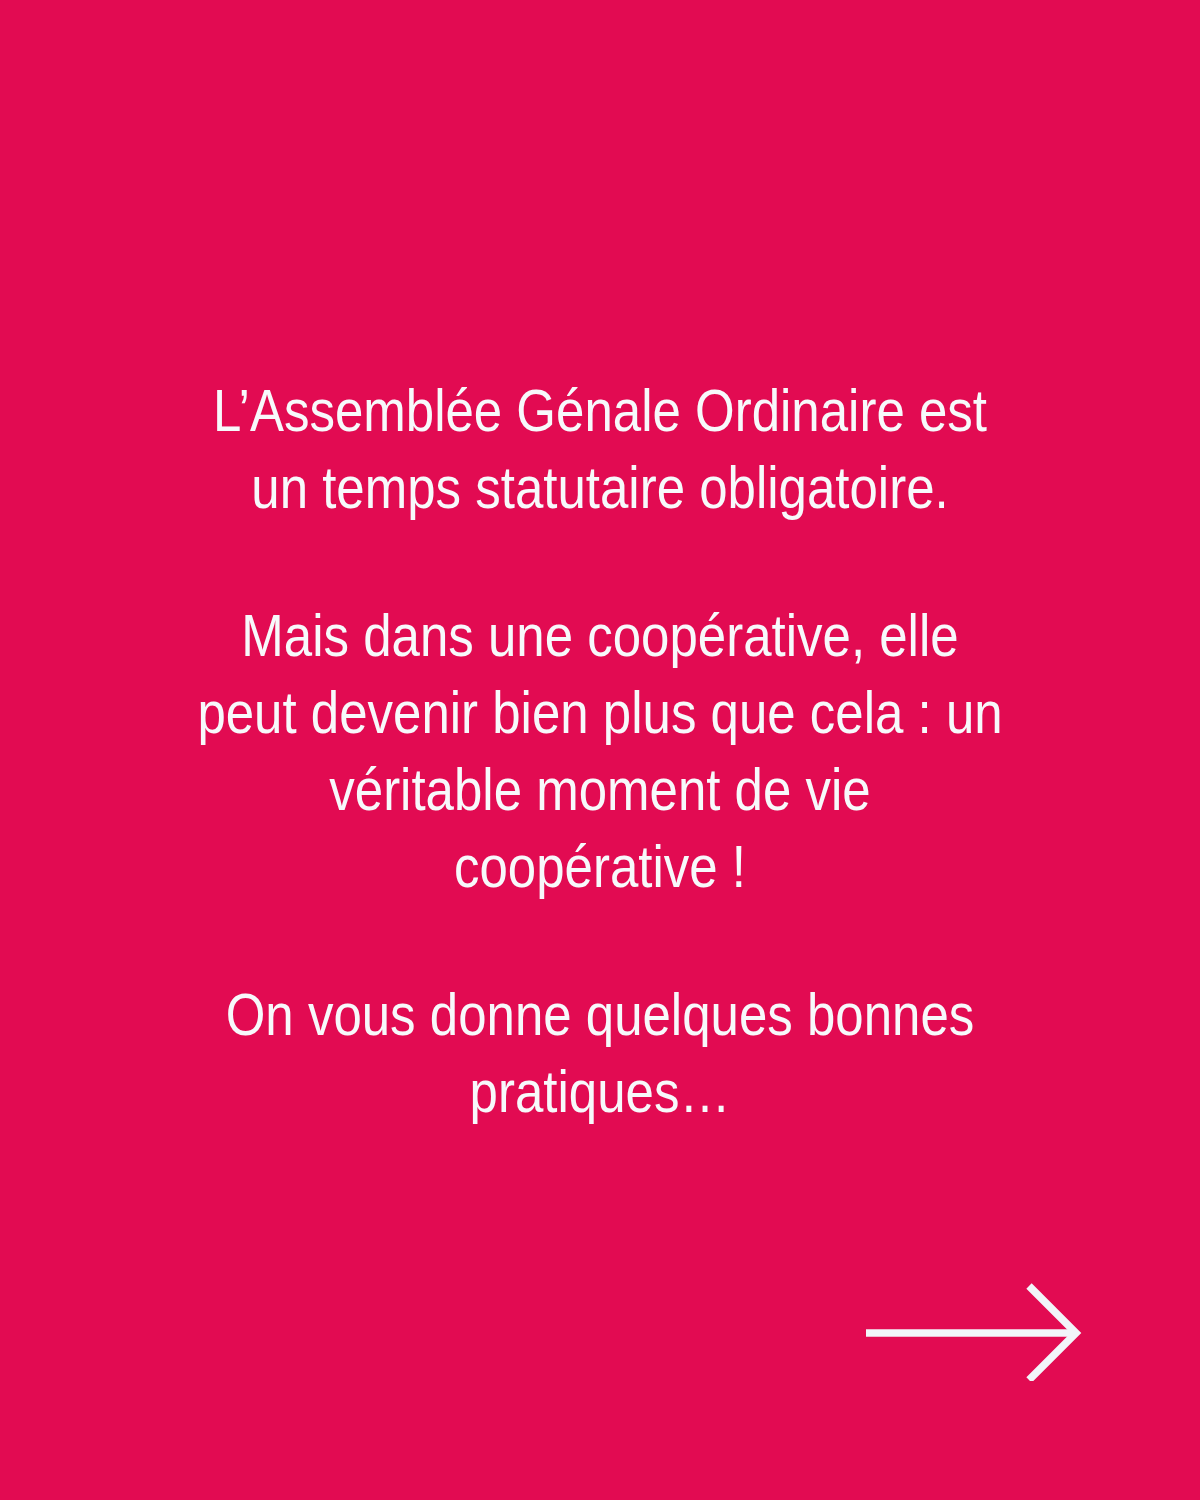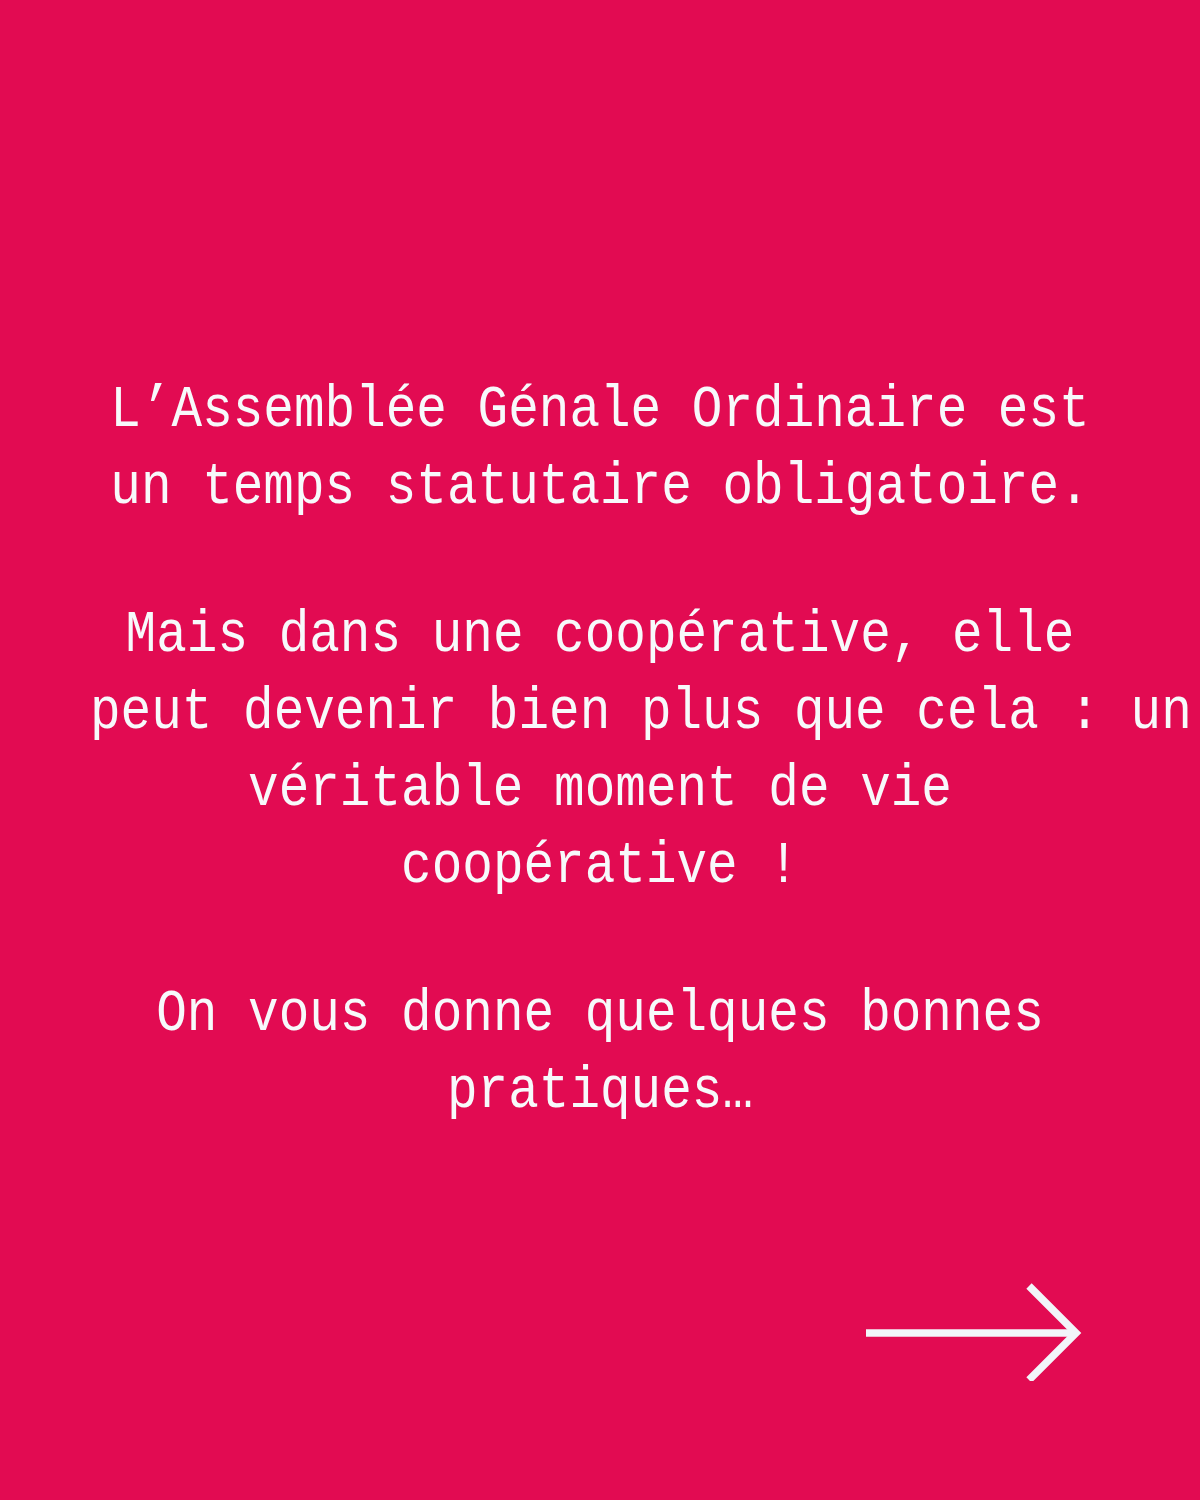--- a/index.html
+++ b/index.html
@@ -10,21 +10,21 @@
     width: 1200px;
     height: 1500px;
     overflow: hidden;
   }
   .slide {
     position: relative;
     width: 1200px;
     height: 1500px;
     background: var(--background, #E20B52);
     overflow: hidden;
-    font-family: Liberation Mono, monospace;
+    font-family: Liberation Sans, sans-serif;
   }
   .text-block {
     position: absolute;
     left: 0;
     top: 372px;
     width: 1200px;
     text-align: center;
     color: var(--text, #F7F9FB);
     font-size: 60px;
     line-height: 77px;

